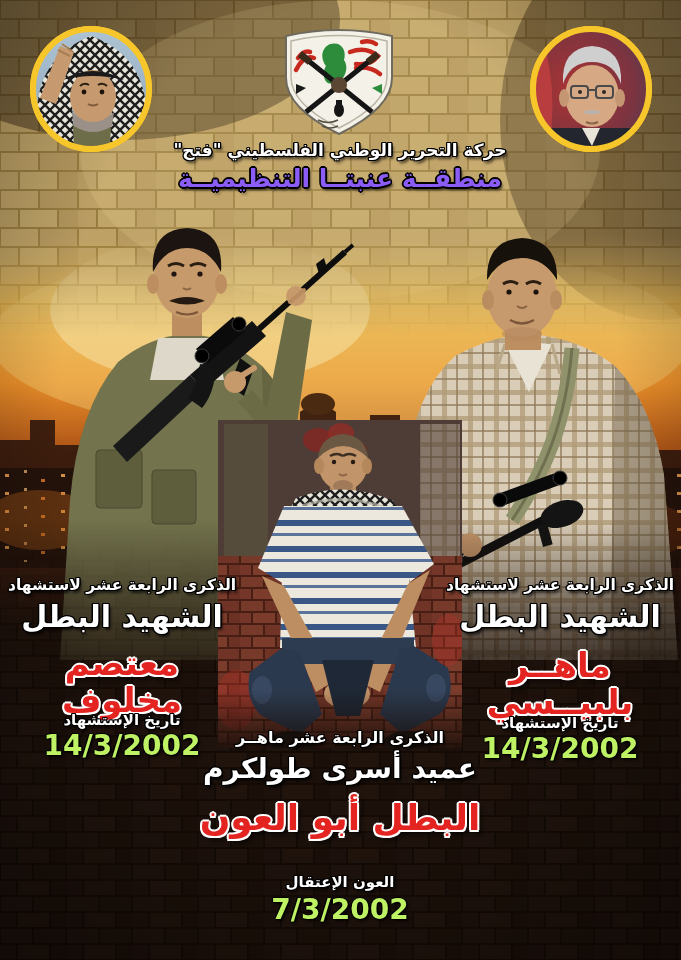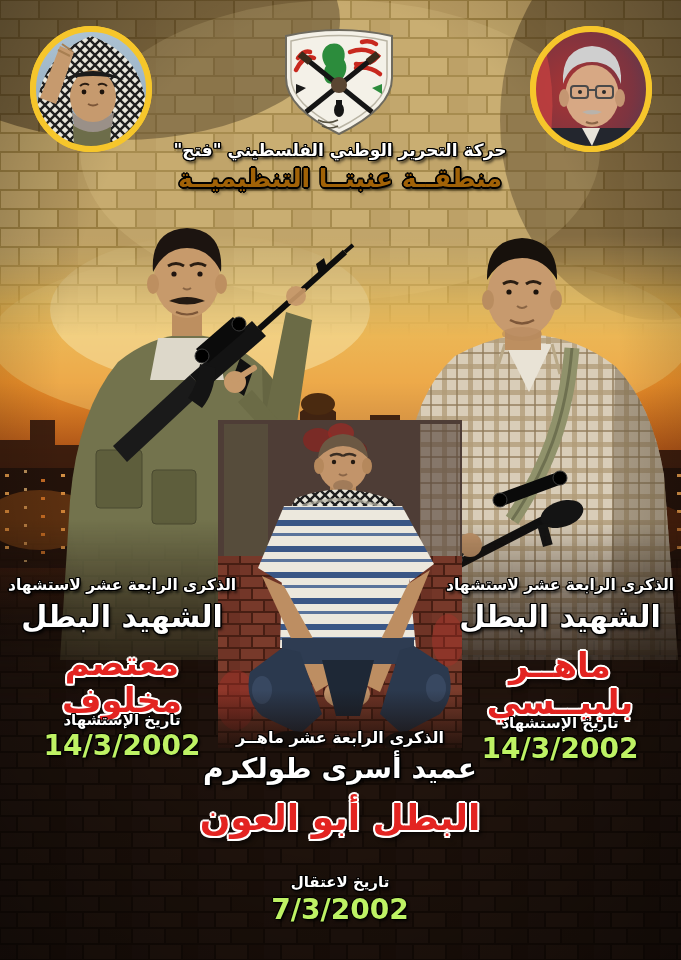--- a/index.html
+++ b/index.html
@@ -11,21 +11,21 @@
   .txt{position:absolute;text-align:center;direction:rtl;line-height:1.08;pointer-events:none;}
   .col-left{left:4px;width:236px;}
   .col-right{left:442px;width:236px;}
   .col-center{left:178px;width:324px;}
   .w-out{ 
     color:#ffffff;font-weight:bold;
     text-shadow:-1.4px 0 #000,1.4px 0 #000,0 -1.4px #000,0 1.4px #000,
       -1px -1px #000,1px -1px #000,-1px 1px #000,1px 1px #000,2px 3px 3px rgba(0,0,0,.75);
   }
   .y-out{ 
-    color:#a16207;font-weight:bold;
+    color:#8b5cf6;font-weight:bold;
     text-shadow:-1.6px 0 #000,1.6px 0 #000,0 -1.6px #000,0 1.6px #000,
       -1.2px -1.2px #000,1.2px -1.2px #000,-1.2px 1.2px #000,1.2px 1.2px #000,2px 3px 3px rgba(0,0,0,.8);
   }
   .r-out{ 
     color:#e32421;font-weight:bold;
     text-shadow:-2px 0 #fff,2px 0 #fff,0 -2px #fff,0 2px #fff,
       -1.5px -1.5px #fff,1.5px -1.5px #fff,-1.5px 1.5px #fff,1.5px 1.5px #fff,
       4px 5px 4px rgba(0,0,0,.55);
   }
   .num{ 
@@ -386,15 +386,15 @@
 
   <div class="txt w-out col-right" id="r-anniv"><span>الذكرى الرابعة عشر لاستشهاد</span></div>
   <div class="txt w-out col-right" id="r-title"><span>الشهيد البطل</span></div>
   <div class="txt r-out col-right" id="r-name"><span>ماهــر بلبيــسي</span></div>
   <div class="txt w-out col-right" id="r-datelabel"><span>تاريخ الإستشهاد</span></div>
   <div class="txt num col-right" id="r-date"><span>14/3/2002</span></div>
 
   <div class="txt w-out col-center" id="c-anniv"><span>الذكرى الرابعة عشر ماهــر</span></div>
   <div class="txt w-out col-center" id="c-title"><span>عميد أسرى طولكرم</span></div>
   <div class="txt r-out col-center" id="c-name"><span>البطل أبو العون</span></div>
-  <div class="txt w-out col-center" id="c-datelabel"><span>تاريخ لاعتقال</span></div>
+  <div class="txt w-out col-center" id="c-datelabel"><span>العون الإعتقال</span></div>
   <div class="txt num col-center" id="c-date"><span>7/3/2002</span></div>
 </div>
 
 </body></html>

